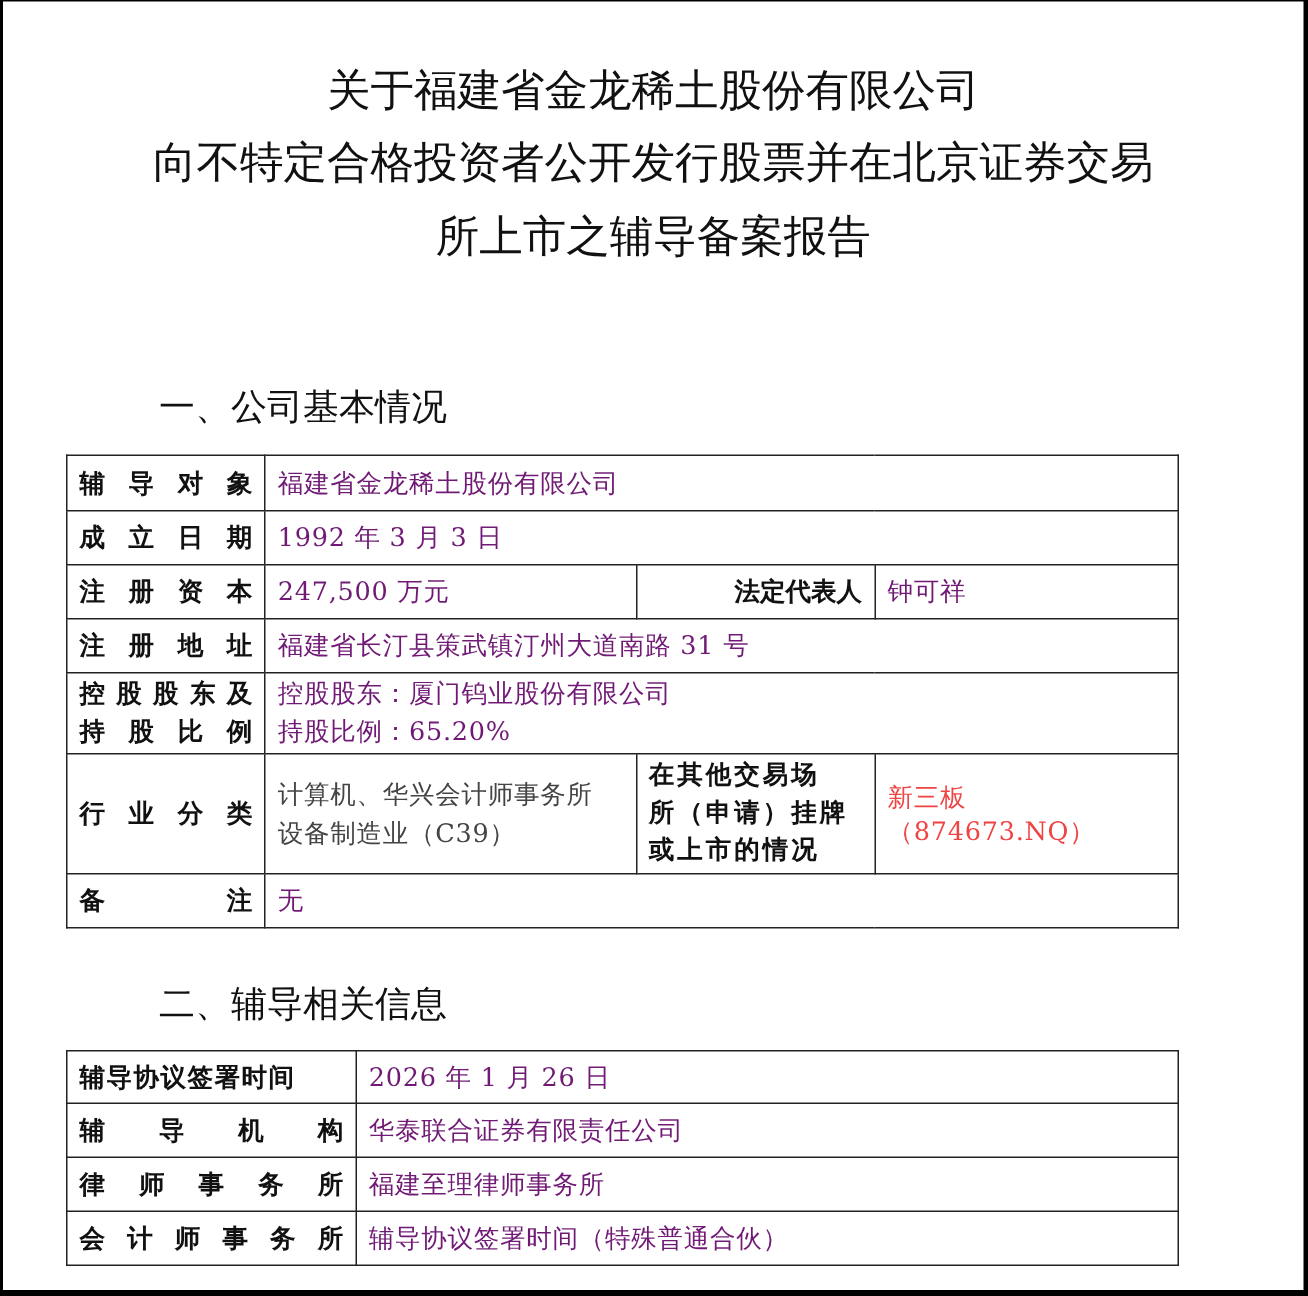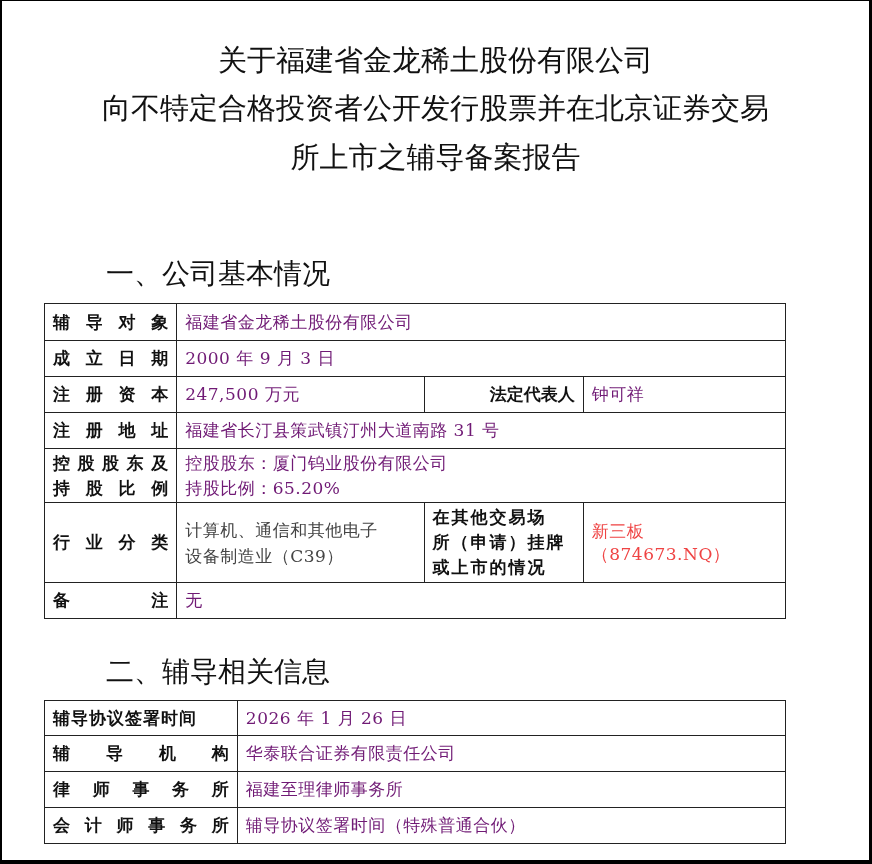--- a/index.html
+++ b/index.html
@@ -10,21 +10,21 @@
   .page {
     position: absolute; left: 2px; top: 1px; width: 867px; height: 859px;
     background: #fff;
   }
   .title {
     position: absolute; left: 0; width: 867px; text-align: center;
     font-size: 29px; letter-spacing: 0px; color: #111;
     font-family: "DejaVu Sans", sans-serif;
   }
   .section {
-    position: absolute; left: 104px; font-size: 28px; color: #111;
+    position: absolute; left: 104px; font-size: 24px; color: #111;
   }
   table {
     position: absolute; border-collapse: collapse;
     font-family: "DejaVu Serif", serif; font-size: 17px;
   }
   td {
     border: 1.5px solid #222; padding: 0 8px; vertical-align: middle;
     color: #701a75;
   }
   td.lbl { font-weight: bold; color: #111; }
@@ -64,21 +64,21 @@
     </tr>
     <tr style="height:36px">
       <td class="lbl">
         <div class="jl">
           <span>成</span>
           <span>立</span>
           <span>日</span>
           <span>期</span>
         </div>
       </td>
-      <td colspan="3" class="val">2000 年 9 月 3 日</td>
+      <td colspan="3" class="val">1992 年 3 月 3 日</td>
     </tr>
     <tr style="height:36px">
       <td class="lbl">
         <div class="jl">
           <span>注</span>
           <span>册</span>
           <span>资</span>
           <span>本</span>
         </div>
       </td>
@@ -121,21 +121,21 @@
     <tr style="height:80px">
       <td class="lbl">
         <div class="jl">
           <span>行</span>
           <span>业</span>
           <span>分</span>
           <span>类</span>
         </div>
       </td>
       <td class="val" style="line-height:26px; color:#444;">
-        <div>计算机、通信和其他电子</div>
+        <div>计算机、华兴会计师事务所</div>
         <div>设备制造业（C39）</div>
       </td>
       <td class="lbl" style="line-height:25px; letter-spacing:2px;">
         <div>在其他交易场</div>
         <div>所（申请）挂牌</div>
         <div>或上市的情况</div>
       </td>
       <td class="val" style="color:#ef4444;">新三板（874673.NQ）</td>
     </tr>
     <tr style="height:36px">

